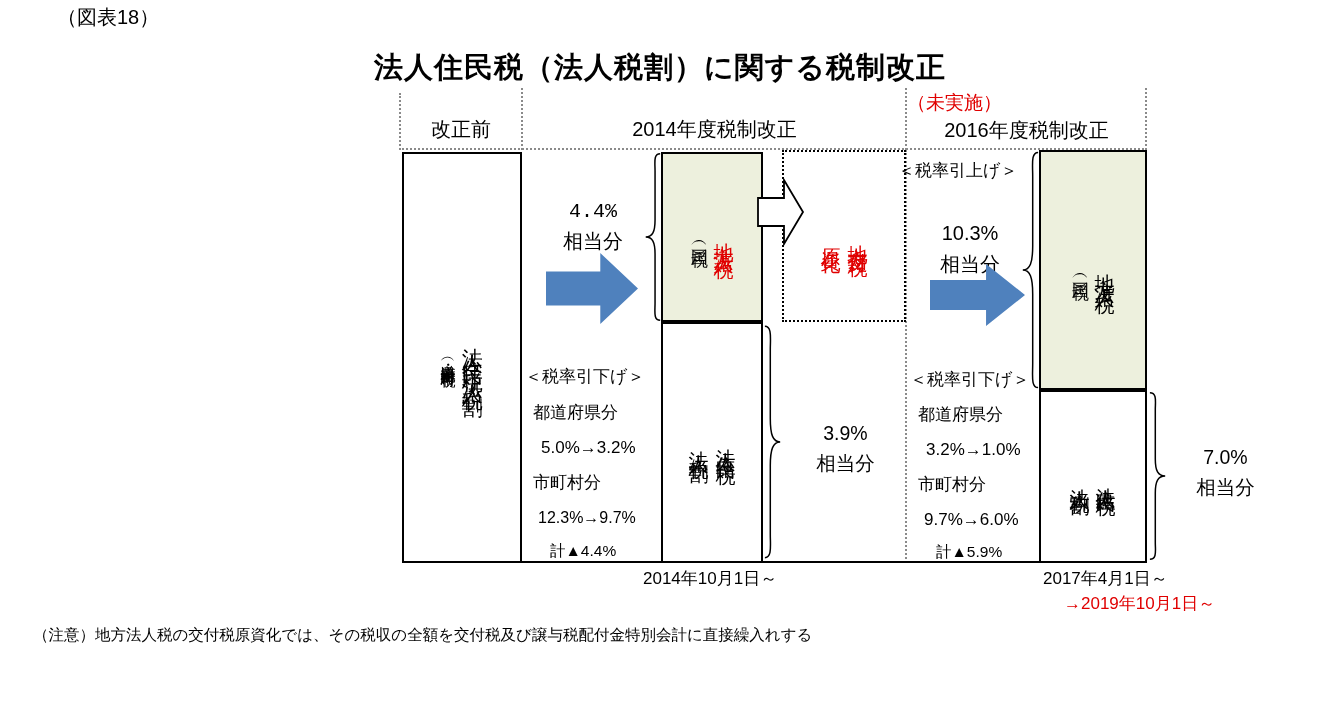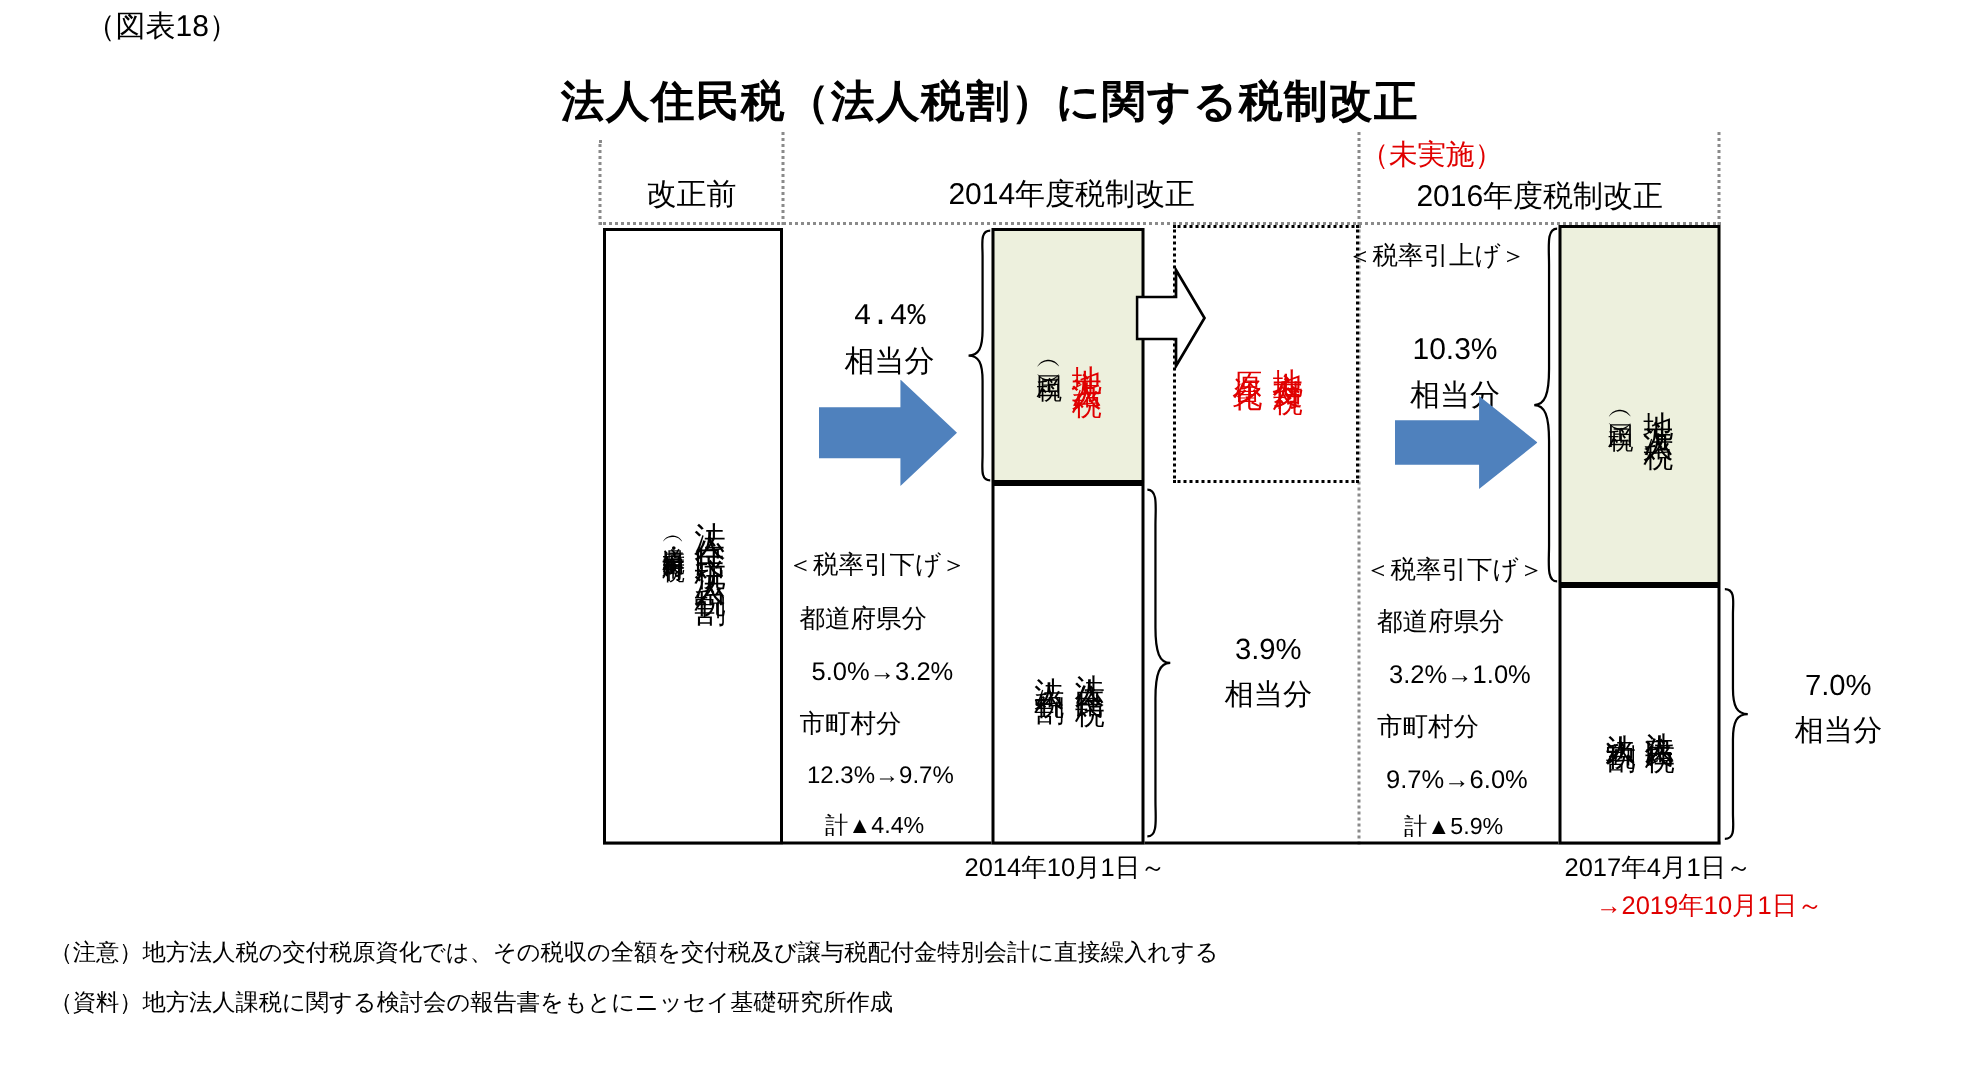--- a/index.html
+++ b/index.html
@@ -178,15 +178,14 @@
   <div class="lbl pctlbl ctr" style="left:1178px;top:442px;width:95px;font-size:19.5px;text-align:center;">
     <span style="display:block;">7.0%</span>
     <span style="display:block;">相当分</span>
   </div>
 
   <div class="date" style="left:643px;top:567px;">2014年10月1日～</div>
   <div class="date" style="left:1043px;top:567px;">2017年4月1日～</div>
   <div class="date red bold" style="left:1064px;top:592px;font-weight:normal;">→2019年10月1日～</div>
 
   <div class="note" style="left:33px;top:625px;">（注意）地方法人税の交付税原資化では、その税収の全額を交付税及び譲与税配付金特別会計に直接繰入れする</div>
-  <div class="note" style="left:33px;top:658px;">（資料）地方法人課税に関する検討会の報告書をもとにニッセイ基礎研究所作成</div>
 
 </div>
 
 </body></html>

